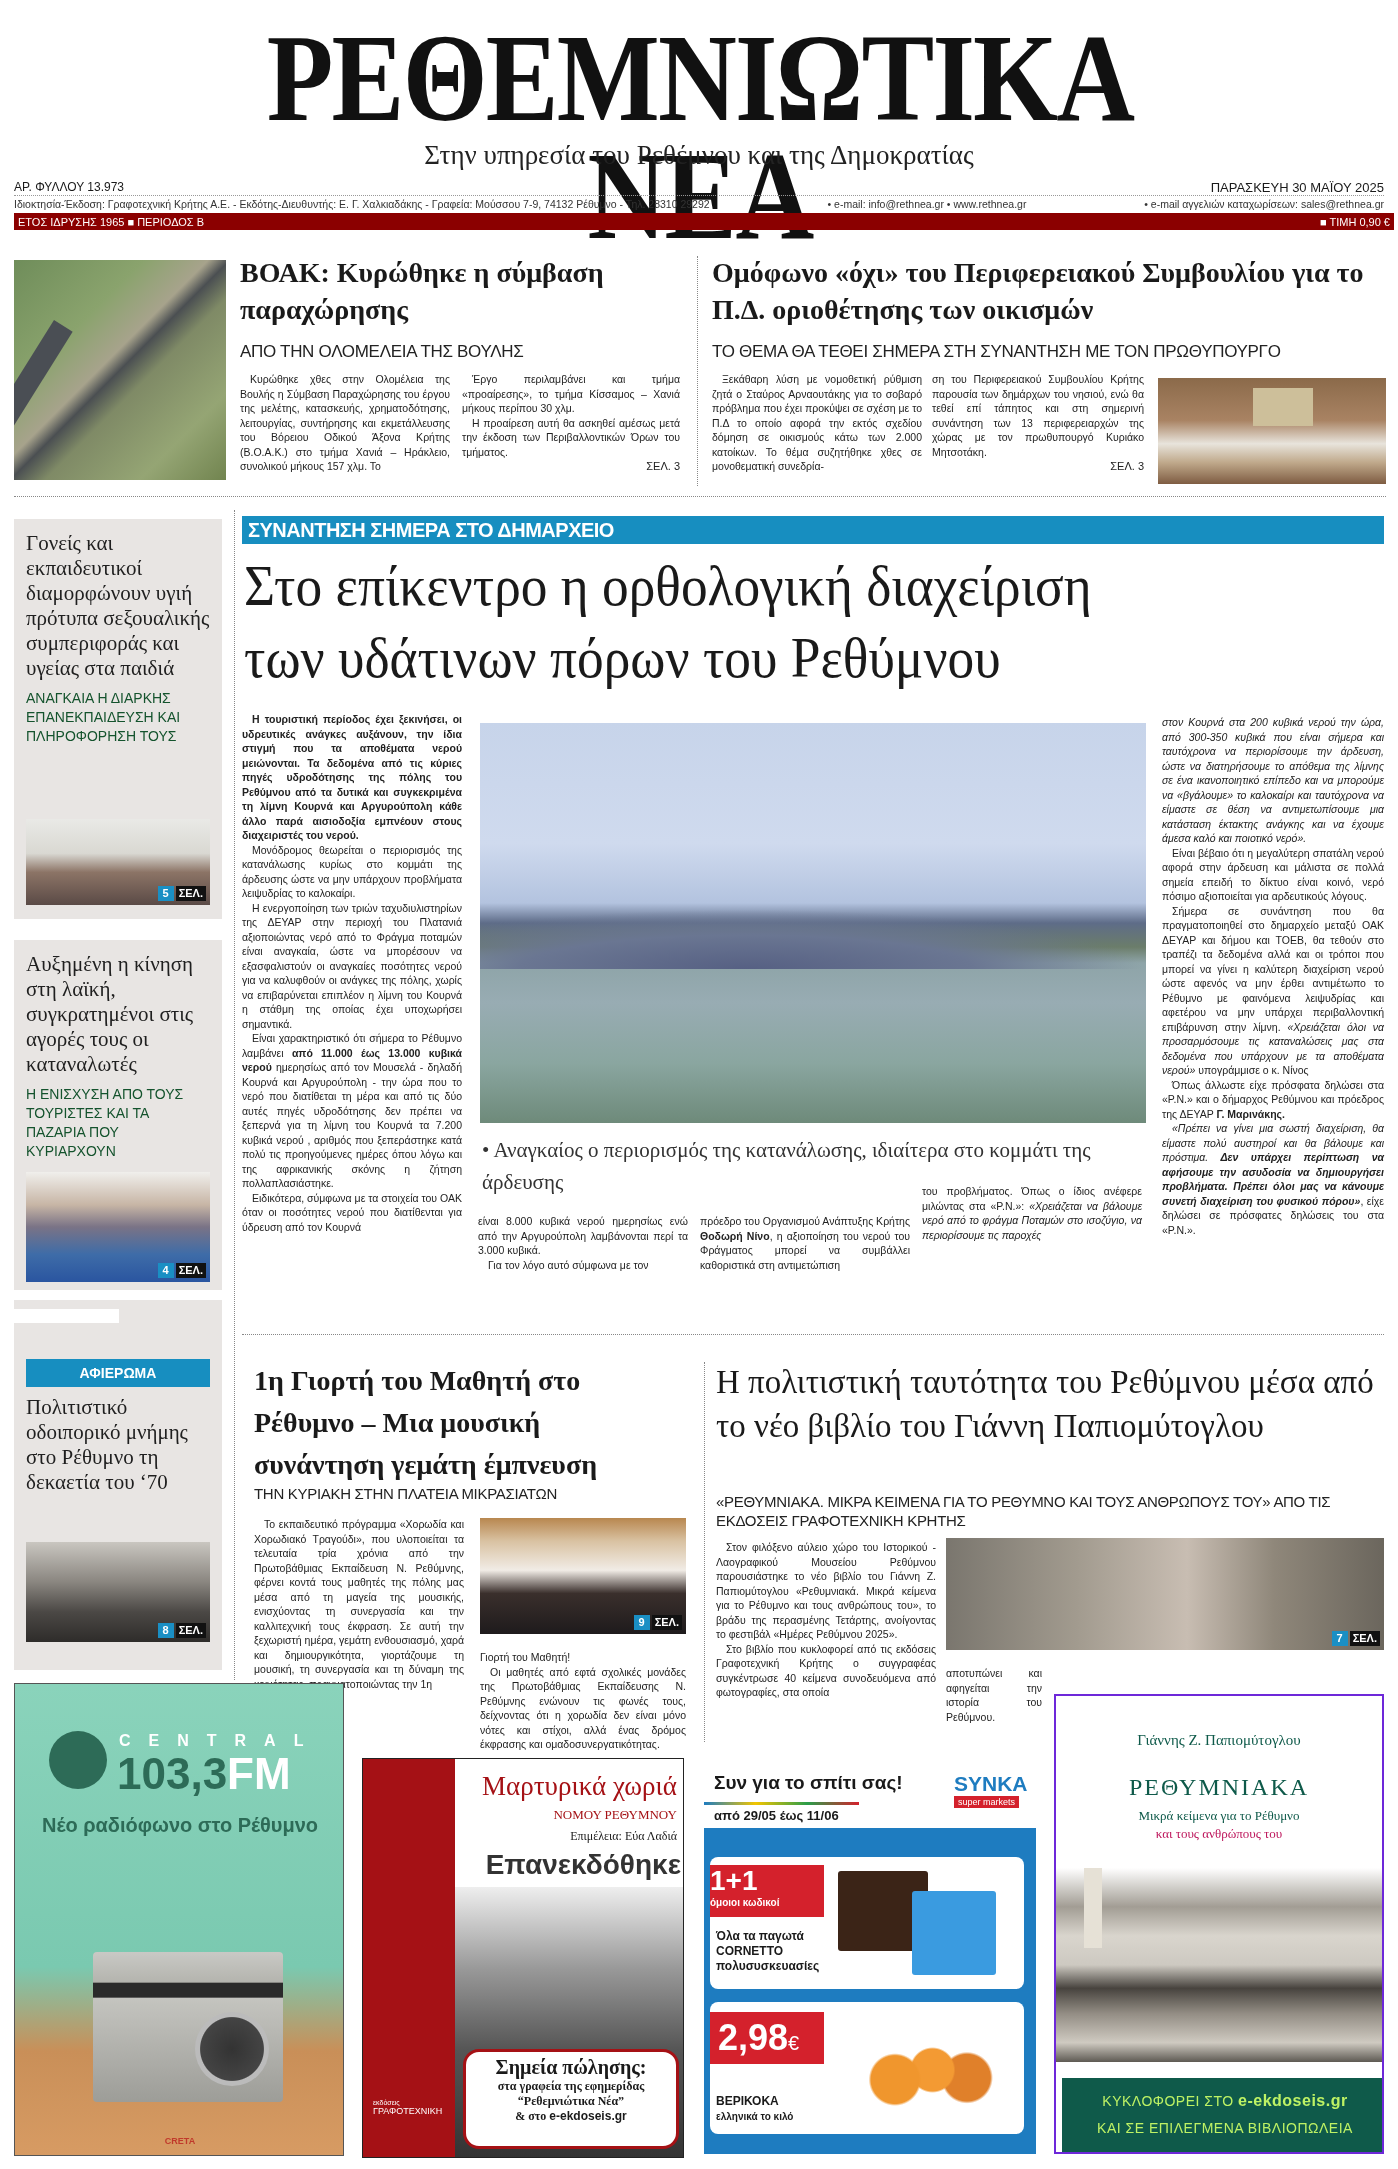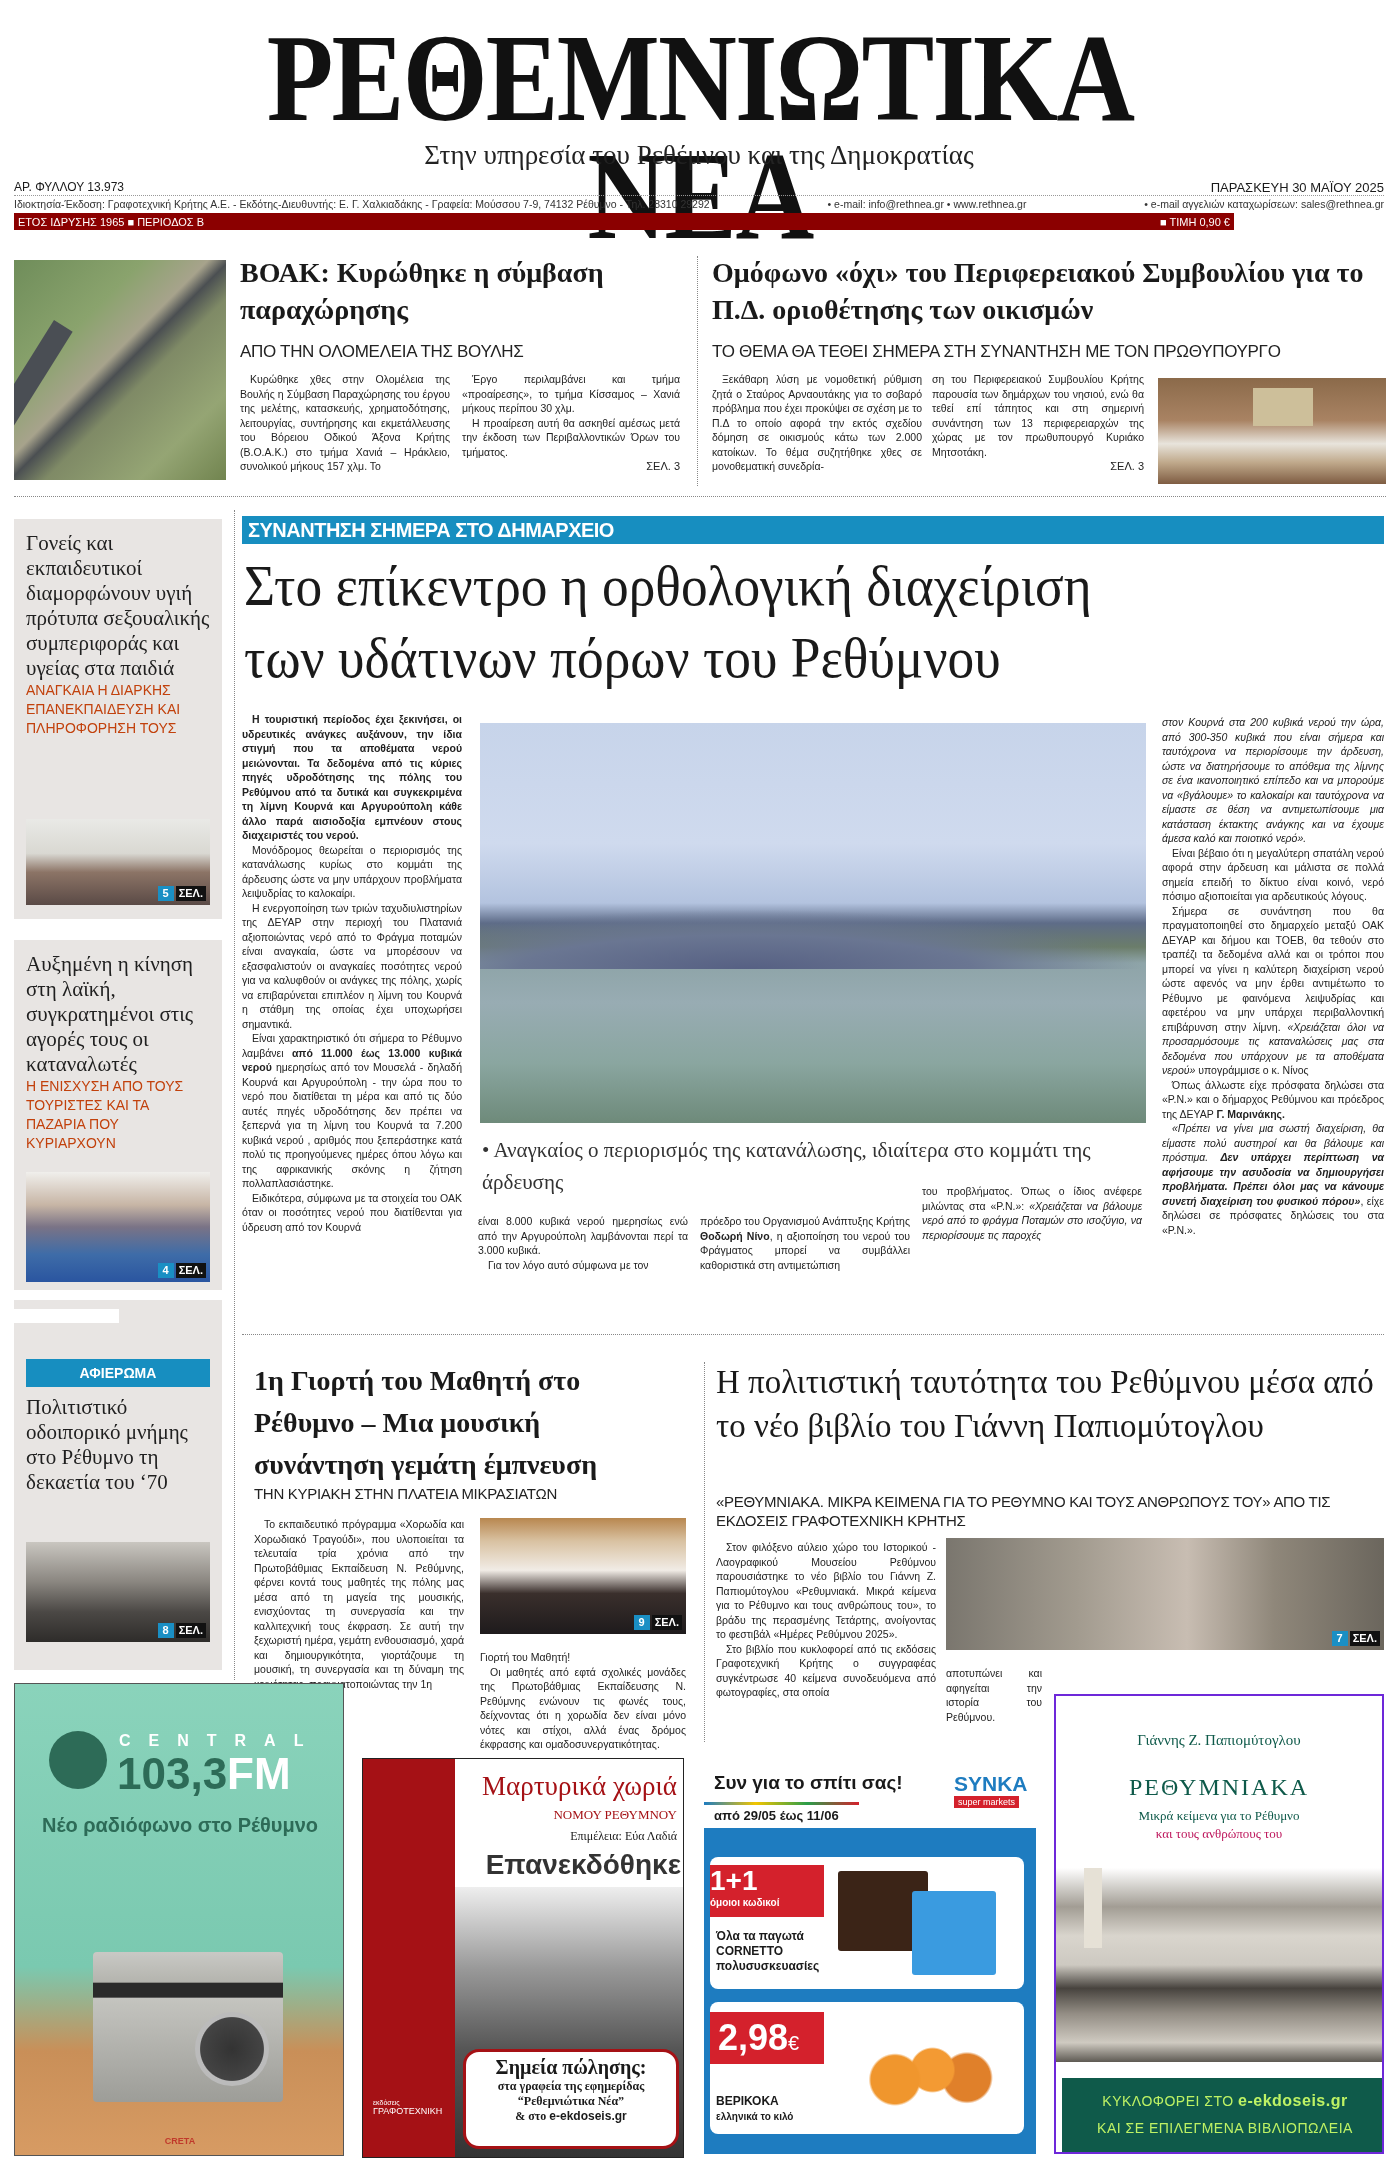--- a/index.html
+++ b/index.html
@@ -4,34 +4,34 @@
 <style>
 *{box-sizing:border-box;margin:0;padding:0}
 body{width:1398px;height:2169px;background:#fff;font-family:"Liberation Sans",sans-serif;color:#1a1a1a;position:relative;overflow:hidden}
 .abs{position:absolute}
 .serif{font-family:"Liberation Serif","DejaVu Serif",serif}
 .masthead{left:0;top:0;width:1398px;text-align:center}
 .mast-title{position:absolute;left:130px;top:20px;width:1140px;height:118px;font-family:"Liberation Serif",serif;font-weight:bold;font-size:124px;line-height:118px;letter-spacing:-2px;text-align:center;transform:scaleX(0.88);transform-origin:center;color:#111}
 .mast-sub{position:absolute;left:0;top:140px;width:1398px;text-align:center;font-family:"Liberation Serif",serif;font-size:27px;color:#222}
 .meta1{left:14px;top:180px;width:1370px;height:16px;font-size:12px;display:flex;justify-content:space-between;border-bottom:1px dotted #999}
 .meta2{left:14px;top:196px;width:1370px;height:16px;font-size:10.5px;color:#333;display:flex;justify-content:space-between;align-items:center}
-.redbar{left:14px;top:213px;width:1220px;height:17px;background:#8b0000;color:#fff;font-size:11px;display:flex;justify-content:space-between;align-items:center;padding:0 4px}
+.redbar{left:14px;top:213px;width:1380px;height:17px;background:#8b0000;color:#fff;font-size:11px;display:flex;justify-content:space-between;align-items:center;padding:0 4px}
 .photo{background:#888;overflow:hidden}
 .h-serif{font-family:"Liberation Serif",serif;font-weight:bold;color:#1a1a1a}
 .kicker{font-size:17px;color:#222;letter-spacing:-0.3px}
 .body{font-size:10.5px;line-height:14.5px;text-align:justify;color:#222}
 .body p{text-indent:10px}
 .body b{font-weight:bold}
 .body i{font-style:italic}
 .sel{color:#222;font-size:11px;text-align:right}
 .dotv{border-left:1px dotted #888}
 .doth{border-top:1px dotted #888}
 .sidebox{background:#e8e5e3}
 .side-h{font-family:"Liberation Serif",serif;font-size:21px;line-height:25px;color:#1f1f1f}
-.side-k{font-size:14px;line-height:19px;color:#c2410c;}
+.side-k{font-size:14px;line-height:19px;color:#14532d;margin-top:8px}
 .pagetag{position:absolute;right:4px;bottom:4px;display:flex;height:15px;font-size:11px;font-weight:bold}
 .pagetag .n{background:#1a8fc4;color:#fff;padding:0 5px;line-height:15px}
 .pagetag .s{background:#111;color:#fff;padding:0 3px;line-height:15px;margin-left:2px}
 .bluebar{background:#178ec0;color:#fff;font-weight:bold}
 </style>
 </head>
 <body>
 
 <div class="abs masthead">
   <div class="mast-title">ΡΕΘΕΜΝΙΩΤΙΚΑ ΝΕΑ</div>

